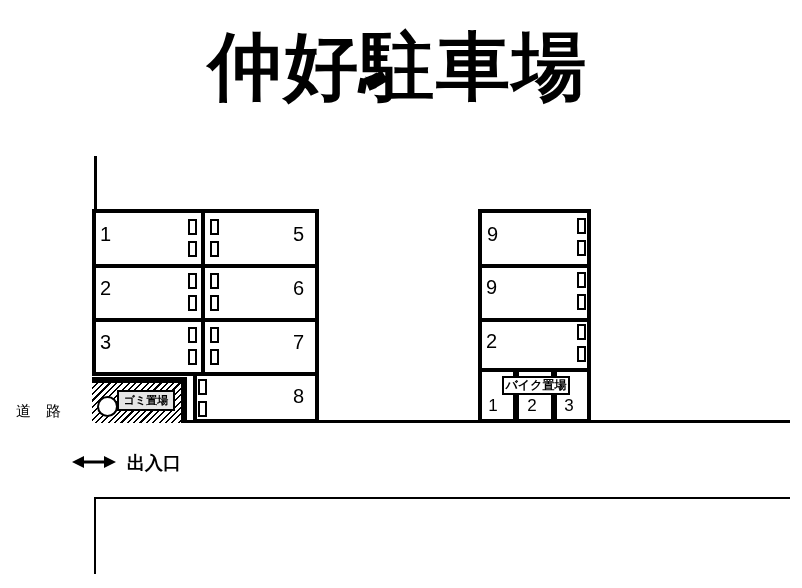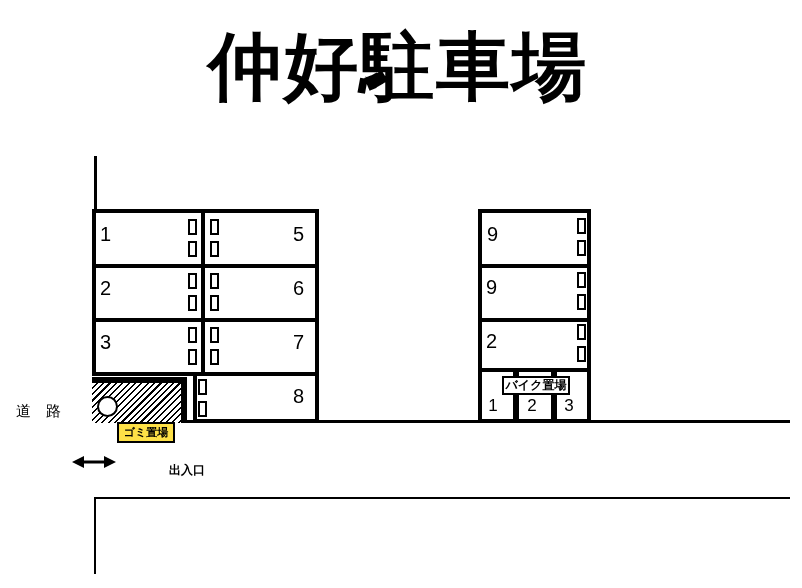--- a/index.html
+++ b/index.html
@@ -50,30 +50,29 @@
     width:95px; height:46px;
     box-sizing:border-box;
     border-top:6px solid #000;
     border-right:6px solid #000;
     background:repeating-linear-gradient(135deg, #ffffff 0px, #ffffff 3px, #000000 3px, #000000 4.5px);
   }
   #garbage-label {
     position:absolute;
     left:117px; top:390px;
     width:58px; height:21px;
-    background:#fde047;
+    background:#e5e5e5;
     border:2px solid #000;
     box-sizing:border-box;
     font-size:11px;
     font-weight:bold;
     text-align:center;
     line-height:17px;
     white-space:nowrap;
     z-index:3;
-    margin-top:32px;
   }
   #garbage-circle {
     position:absolute;
     left:97px; top:396px;
     width:21px; height:21px;
     border:2px solid #000;
     border-radius:50%;
     background:#fff;
     box-sizing:border-box;
     z-index:2;
@@ -109,26 +108,25 @@
   }
   #road-label {
     position:absolute;
     left:16px; top:403px;
     font-size:15px;
     line-height:1.1;
     white-space:nowrap;
   }
   #entrance-label {
     position:absolute;
-    left:127px; top:464px;
-    font-size:12px;
+    left:127px; top:454px;
+    font-size:18px;
     font-weight:bold;
     line-height:1;
     white-space:nowrap;
-    margin-left:42px;
   }
   #arrow { position:absolute; left:72px; top:454px; }
 </style>
 </head>
 <body>
 
 <div id="canvas">
 
   <div id="title">仲好駐車場</div>
 

